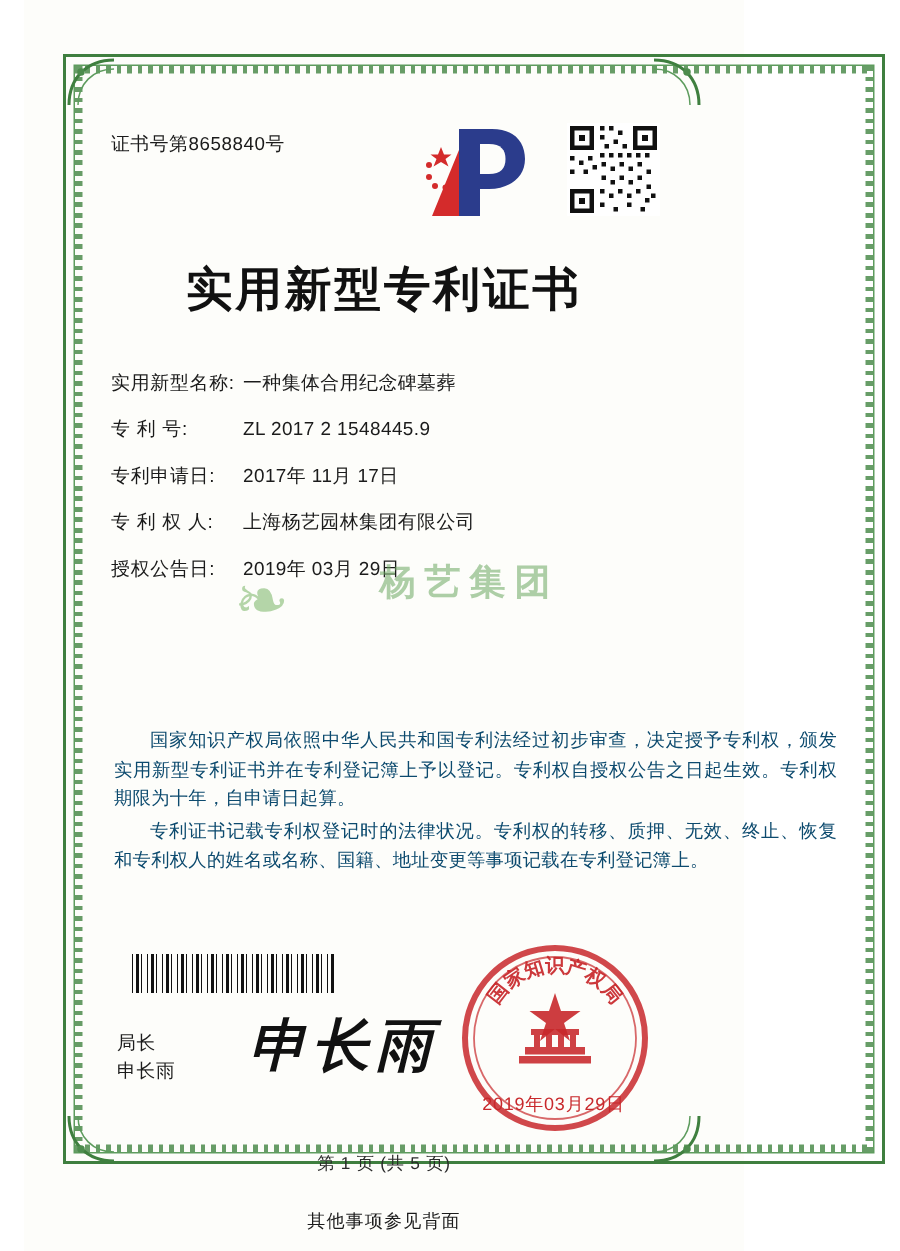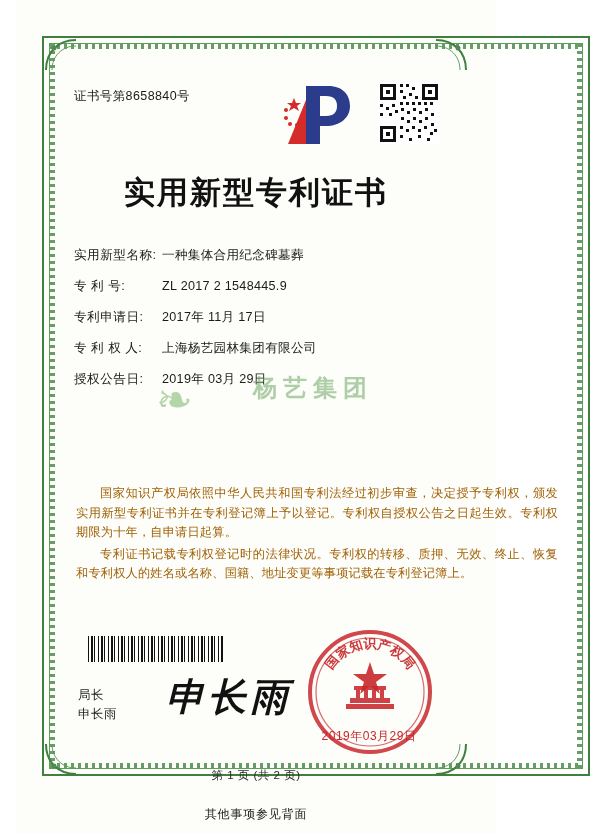--- a/index.html
+++ b/index.html
@@ -145,21 +145,21 @@
   }
 
   
   .body-text {
     position: absolute;
     left: 60px; top: 484px;
     width: 482px;
     font-size: 12.2px;
     line-height: 19.5px;
     text-align: justify;
-    color: #a16207;
+    color: #0c4a6e;
     letter-spacing: .2px;
   }
   .body-text p { margin: 0 0 2px 0; text-indent: 24px; }
 
   
   .barcode {
     position: absolute;
     left: 72px; top: 636px;
     width: 136px; height: 26px;
     background-image: repeating-linear-gradient(90deg,
@@ -396,16 +396,16 @@
         <text x="64" y="20" text-anchor="middle" transform="rotate(-17 64 64)">知</text>
         <text x="64" y="20" text-anchor="middle">识</text>
         <text x="64" y="20" text-anchor="middle" transform="rotate(17 64 64)">产</text>
         <text x="64" y="20" text-anchor="middle" transform="rotate(34 64 64)">权</text>
         <text x="64" y="20" text-anchor="middle" transform="rotate(52 64 64)">局</text>
       </g>
     </svg>
   </div>
   <div class="seal-date">2019年03月29日</div>
 
-  <div class="page-no">第 1 页 (共 2 页)</div>
+  <div class="page-no">第 1 页 (共 5 页)</div>
   <div class="footnote">其他事项参见背面</div>
 
 </div>
 
 </body></html>

